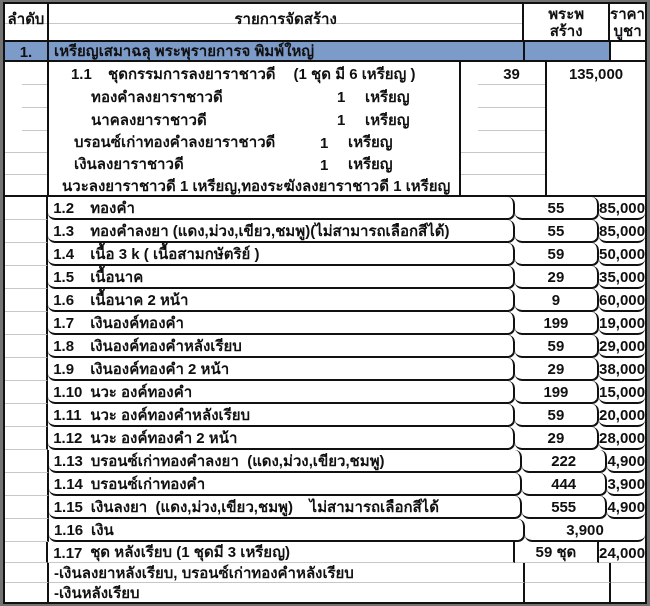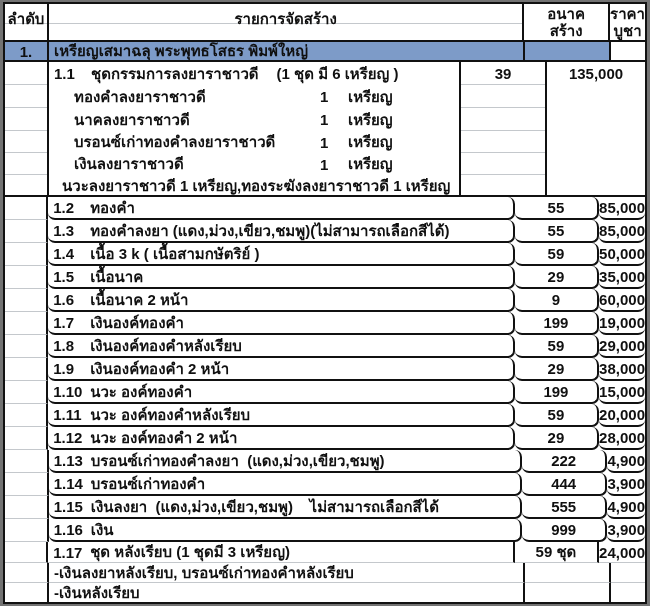--- a/index.html
+++ b/index.html
@@ -36,21 +36,21 @@
   .srow .cno,.srow .citem,.srow .cqty{background:var(--section-fill,#7D9BC8);}
   
   .block1{height:135px;font-size:15px;}
   .bcol{display:flex;flex-direction:column;}
   .b-no{width:44px;border-right:2px solid var(--border,#111);}
   .b-item{width:412px;border-right:2px solid var(--border,#111);padding-left:5px;overflow:hidden;}
   .b-qty{width:86px;border-right:2px solid var(--border,#111);}
   .b-price{flex:1;display:flex;justify-content:center;align-items:flex-start;padding-top:3px;}
   .block1>div{box-sizing:border-box;border-bottom:2px solid var(--border,#111);height:100%;}
   .ln{box-sizing:border-box;flex:none;display:flex;align-items:center;}
-  .ln-23{height:23px;} .ln-22{height:22px;}
+  .ln-23{height:23px;margin-left:17px;} .ln-22{height:22px;}
   .faintb{border-bottom:1px solid var(--grid-faint,#c4c8cc);}
   .indent{padding-left:20px;}
   .cname{display:inline-block;min-width:242px;white-space:pre;}
   .ccount{display:inline-block;width:28px;text-align:left;padding-left:4px;}
   .qtop{justify-content:center;}
   .note-ln{padding-left:8px;white-space:pre;overflow:hidden;}
   
   .drow{height:23px;font-size:15px;}
   .drow .cno{border-bottom:1px solid var(--grid-faint,#c4c8cc);}
   .drow .citem,.drow .cqty,.drow .cprice{border-bottom:2px solid var(--border,#111);border-radius:7px;}
@@ -67,35 +67,35 @@
 <body>
 
 <div class="canvas">
   <div class="tbl">
 
     <div class="r hrow">
       <div class="cno hcell-top">ลำดับ</div>
       <div class="citem hcell-top" style="justify-content:center;">รายการจัดสร้าง</div>
       <div class="cqty">
         <span class="hstack">
-          <span>อนาค</span>
+          <span>พระพ</span>
           <span>สร้าง</span>
         </span>
       </div>
       <div class="cprice">
         <span class="hstack">
           <span>ราคา</span>
           <span>บูชา</span>
         </span>
       </div>
     </div>
 
     <div class="r srow">
       <div class="cno">1.</div>
-      <div class="citem">เหรียญเสมาฉลุ พระพุทธโสธร พิมพ์ใหญ่</div>
+      <div class="citem">เหรียญเสมาฉลุ พระพุรายการจ พิมพ์ใหญ่</div>
       <div class="cqty"></div>
       <div class="cprice"></div>
     </div>
 
     <div class="r block1">
       <div class="bcol b-no">
         <div class="ln ln-23 faintb"></div>
           <div class="ln ln-23 faintb"></div>
           <div class="ln ln-23 faintb"></div>
         <div class="ln ln-22 faintb"></div>
@@ -266,21 +266,20 @@
         </div>
       <div class="cqty">555</div>
       <div class="cprice">4,900</div>
     </div>
     <div class="r drow">
       <div class="cno"></div>
       <div class="citem">
           <span class="rno">1.16</span>
           <span class="iname">เงิน</span>
         </div>
-      <div class="cqty">999</div>
       <div class="cprice">3,900</div>
     </div>
 
     <div class="r r17">
       <div class="cno"></div>
       <div class="citem">
           <span class="rno">1.17</span>
           <span class="iname">ชุด หลังเรียบ (1 ชุดมี 3 เหรียญ)</span>
         </div>
       <div class="cqty">59 ชุด</div>

